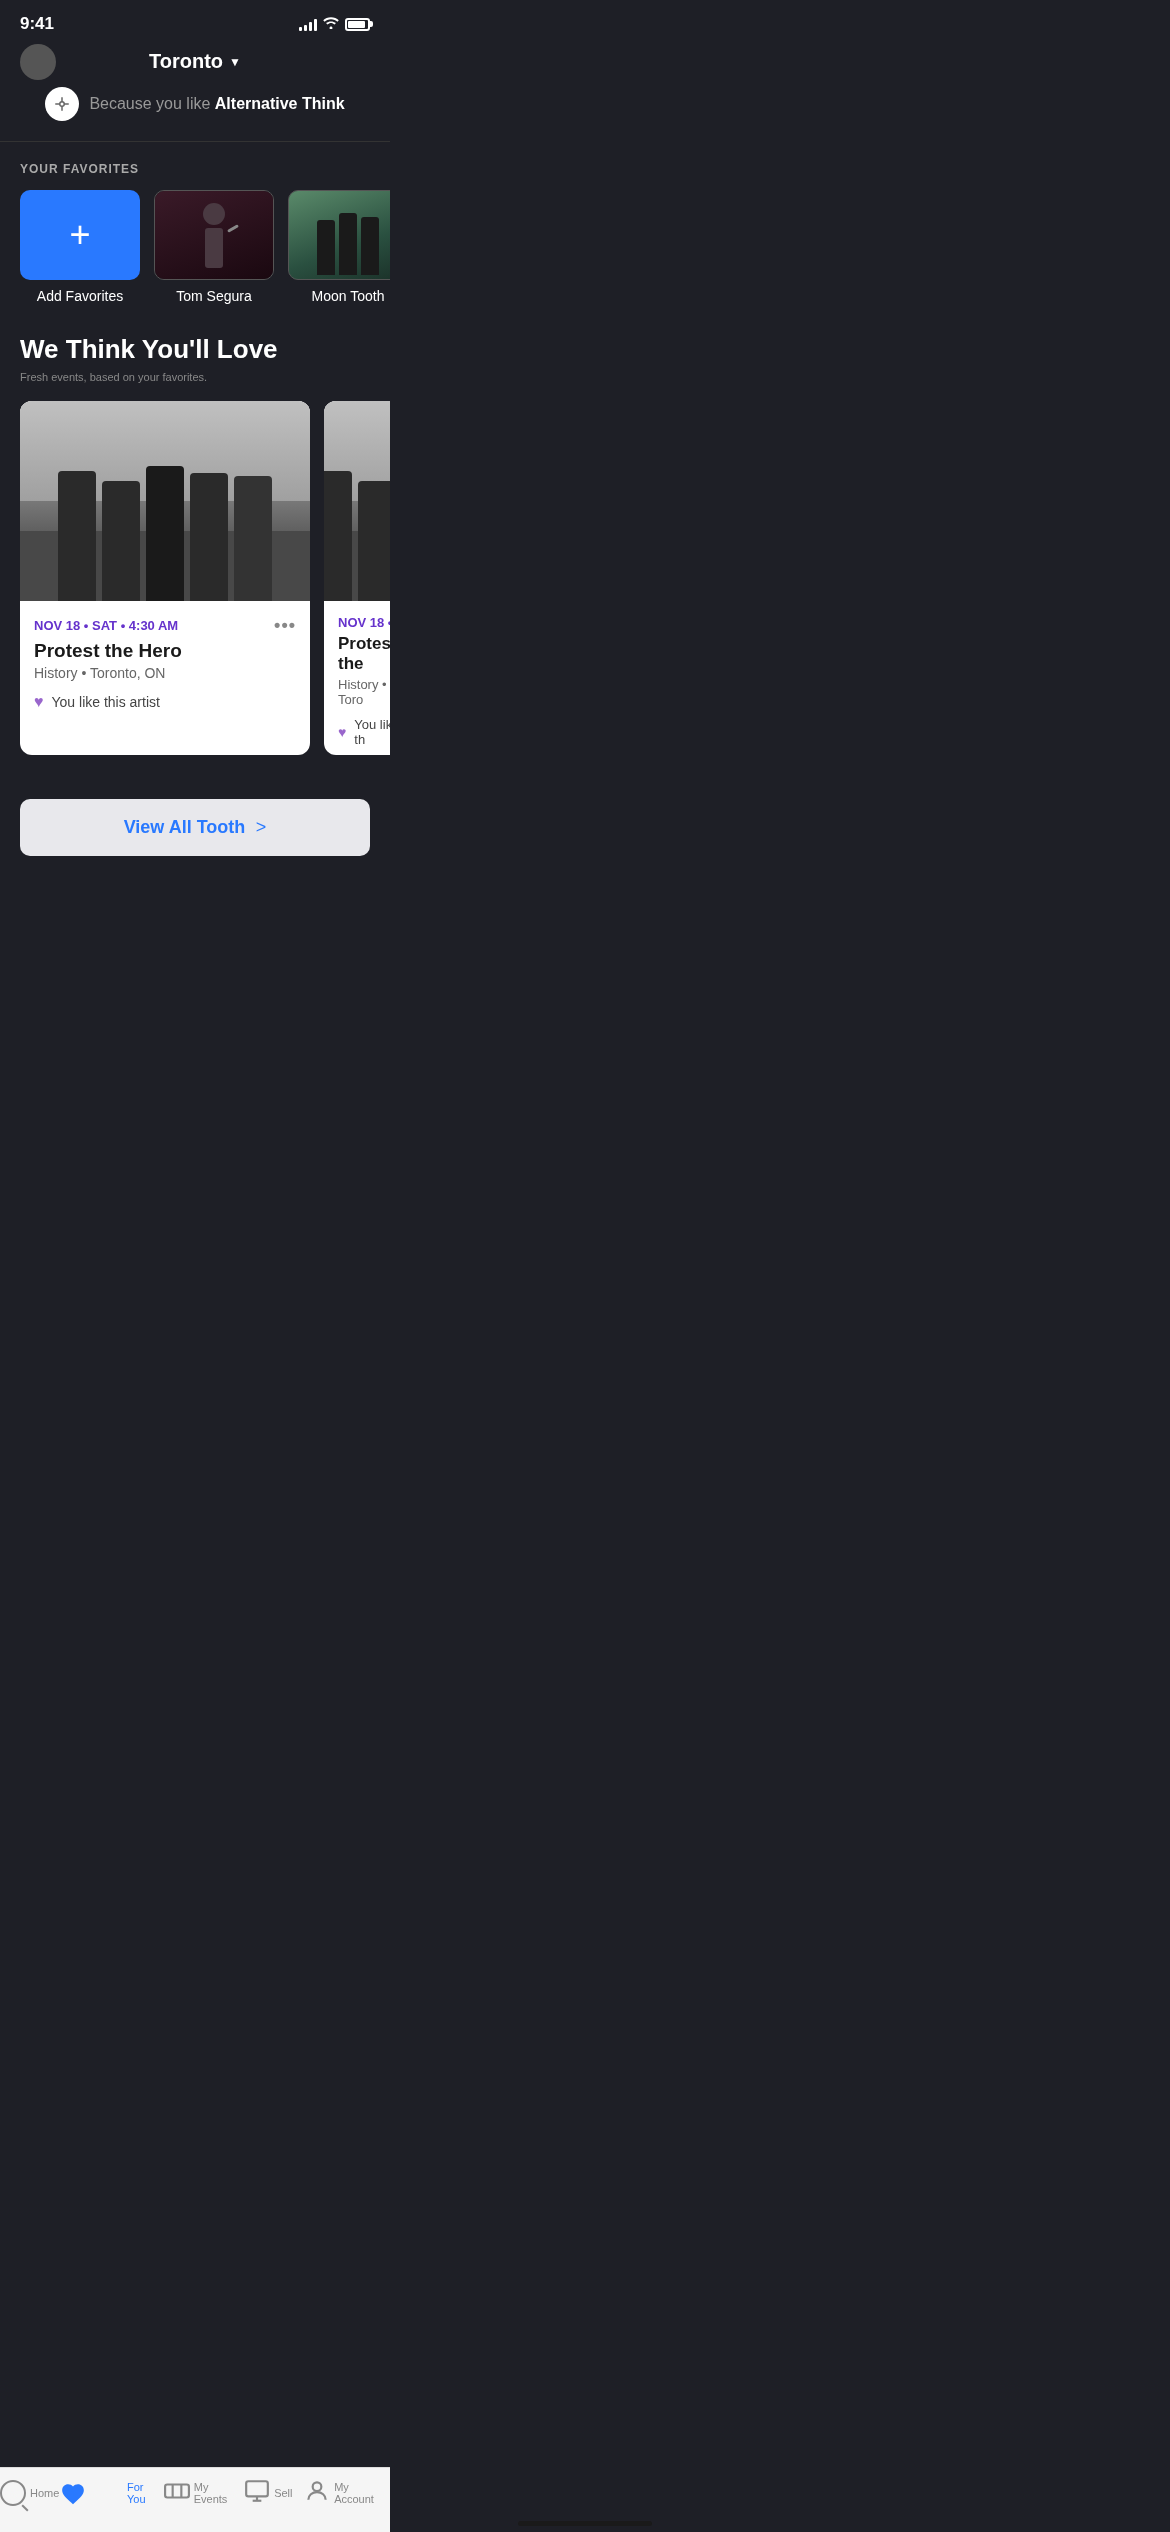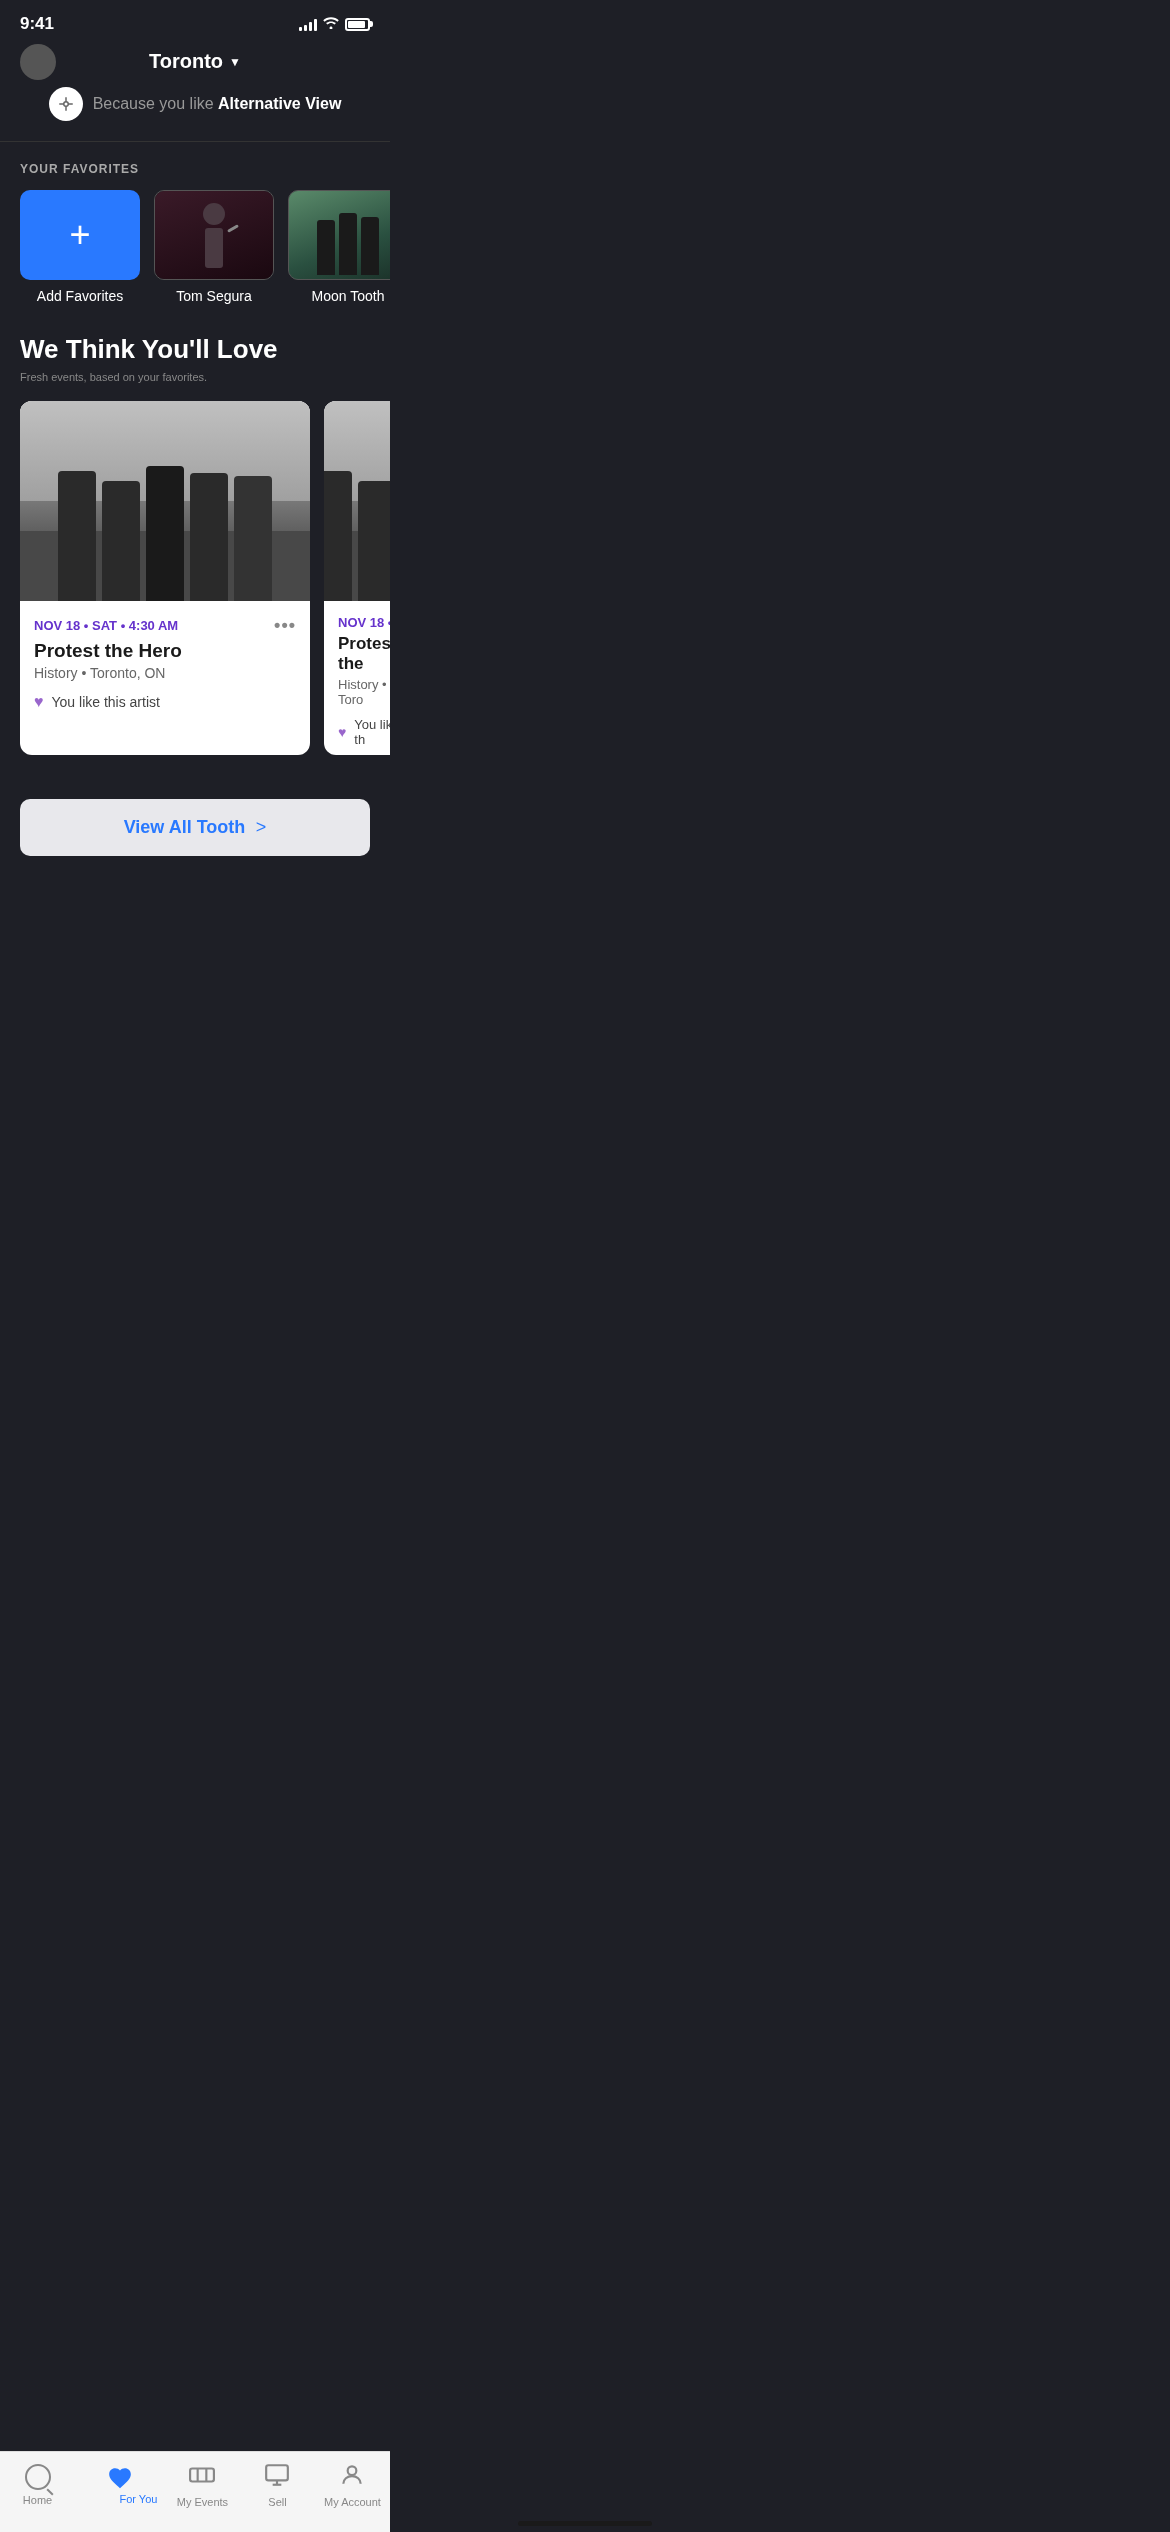--- a/index.html
+++ b/index.html
@@ -354,21 +354,20 @@
       width: 390px;
       background: #f5f5f5;
       border-top: 1px solid #ddd;
       display: flex;
       justify-content: space-around;
       align-items: center;
       padding: 10px 0 24px;
     }
     .nav-item {
       display: flex;
-      flex-direction: column;
       align-items: center;
       gap: 4px;
       cursor: pointer;
       min-width: 60px;
     }
     .nav-label {
       font-size: 11px;
       color: #888;
     }
     .nav-label.active {
@@ -448,21 +447,21 @@
   <div class="filter-icon-circle">
     <svg viewBox="0 0 24 24" fill="none" stroke="#666" stroke-width="2">
       <circle cx="12" cy="12" r="3"></circle>
       <line x1="3" y1="12" x2="9" y2="12"></line>
       <line x1="15" y1="12" x2="21" y2="12"></line>
       <line x1="12" y1="3" x2="12" y2="9"></line>
       <line x1="12" y1="15" x2="12" y2="21"></line>
     </svg>
   </div>
   <span class="because-text">
-    <span>Because you like</span> <strong>Alternative View</strong>
+    <span>Because you like</span> <strong>Alternative Think</strong>
   </span>
 </div>
 
 <div class="divider"></div>
 
 <div class="section-label">YOUR FAVORITES</div>
 
 <div class="favorites-scroll">
 
   <div class="favorite-item">

